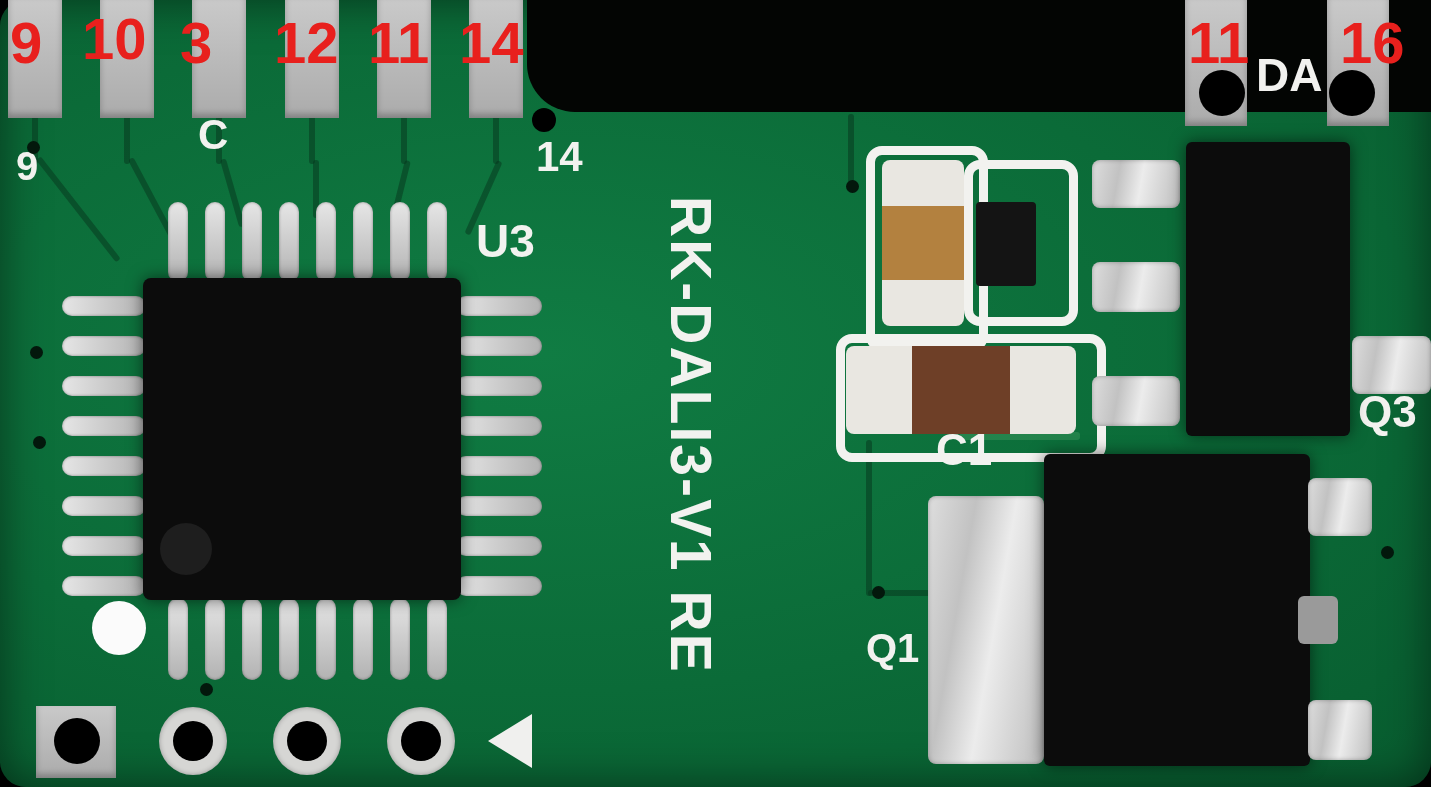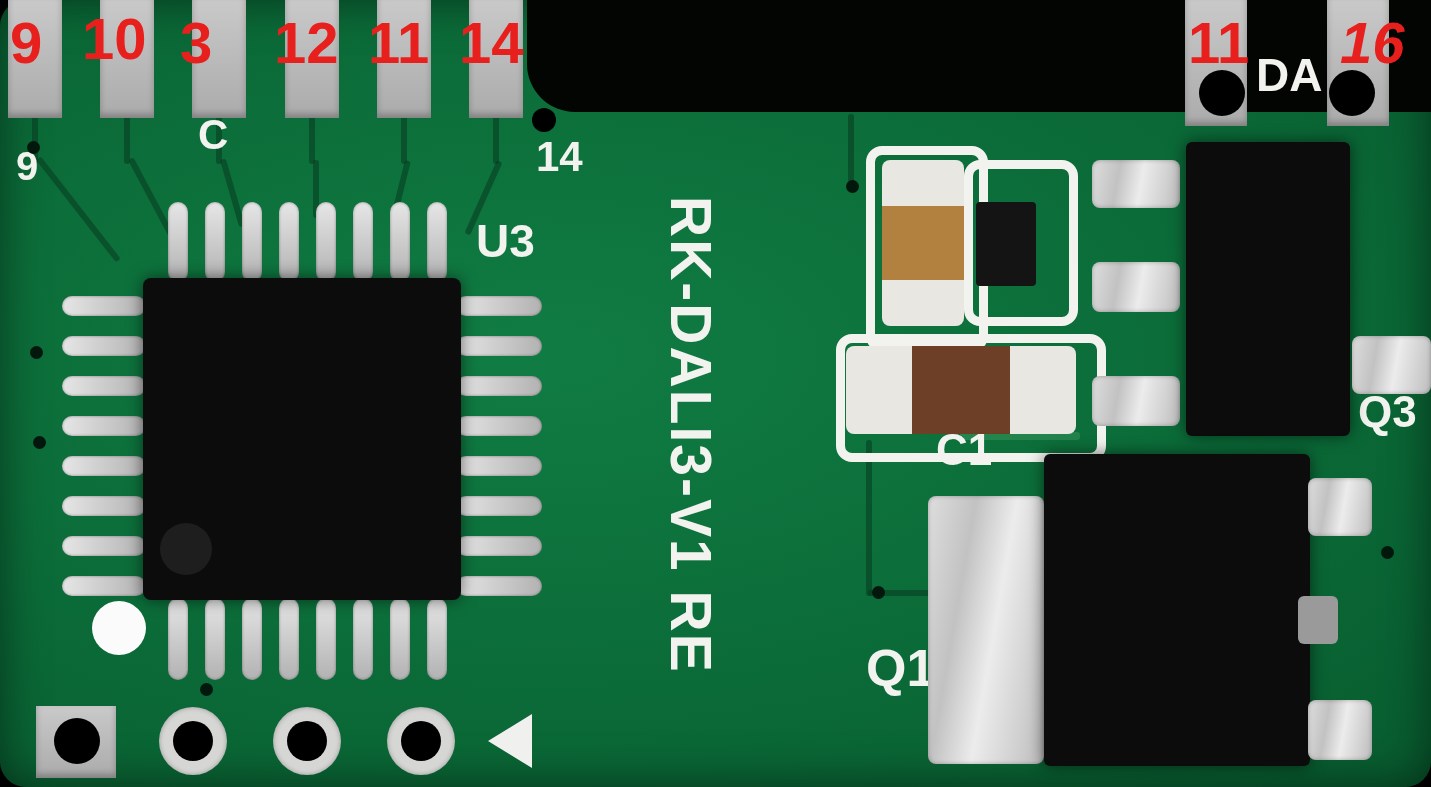--- a/index.html
+++ b/index.html
@@ -79,30 +79,30 @@
   <div class="hole" style="left:1199px;top:70px;width:46px;height:46px;"></div>
   <div class="hole" style="left:1329px;top:70px;width:46px;height:46px;"></div>
 
   <div class="pad-num" style="left:10px;top:14px;">9</div>
   <div class="pad-num" style="left:82px;top:10px;">10</div>
   <div class="pad-num" style="left:180px;top:14px;">3</div>
   <div class="pad-num" style="left:274px;top:14px;text-align:right;">12</div>
   <div class="pad-num" style="left:368px;top:14px;">11</div>
   <div class="pad-num" style="left:459px;top:14px;">14</div>
   <div class="pad-num" style="left:1188px;top:14px;">11</div>
-  <div class="pad-num" style="left:1340px;top:14px;font-style:italic;">16</div>
+  <div class="pad-num" style="left:1340px;top:14px;">16</div>
 
   <div class="silk" style="left:198px;top:114px;font-size:42px;">C</div>
   <div class="silk" style="left:16px;top:146px;font-size:40px;">9</div>
   <div class="silk" style="left:536px;top:136px;font-size:42px;">14</div>
   <div class="silk" style="left:476px;top:218px;font-size:46px;">U3</div>
   <div class="silk" style="left:1256px;top:52px;font-size:46px;">DA</div>
   <div class="silk" style="left:936px;top:428px;font-size:44px;">C1</div>
   <div class="silk" style="left:1358px;top:390px;font-size:44px;">Q3</div>
-  <div class="silk" style="left:866px;top:642px;font-size:52px;">Q1</div>
+  <div class="silk" style="left:866px;top:628px;font-size:40px;">Q1</div>
   <div class="board-id">RK-DALI3-V1 RE</div>
 
   <div class="pin" style="left:168px;top:202px;width:20px;height:80px;"></div>
   <div class="pin" style="left:205px;top:202px;width:20px;height:80px;"></div>
   <div class="pin" style="left:242px;top:202px;width:20px;height:80px;"></div>
   <div class="pin" style="left:279px;top:202px;width:20px;height:80px;"></div>
   <div class="pin" style="left:316px;top:202px;width:20px;height:80px;"></div>
   <div class="pin" style="left:353px;top:202px;width:20px;height:80px;"></div>
   <div class="pin" style="left:390px;top:202px;width:20px;height:80px;"></div>
   <div class="pin" style="left:427px;top:202px;width:20px;height:80px;"></div>

